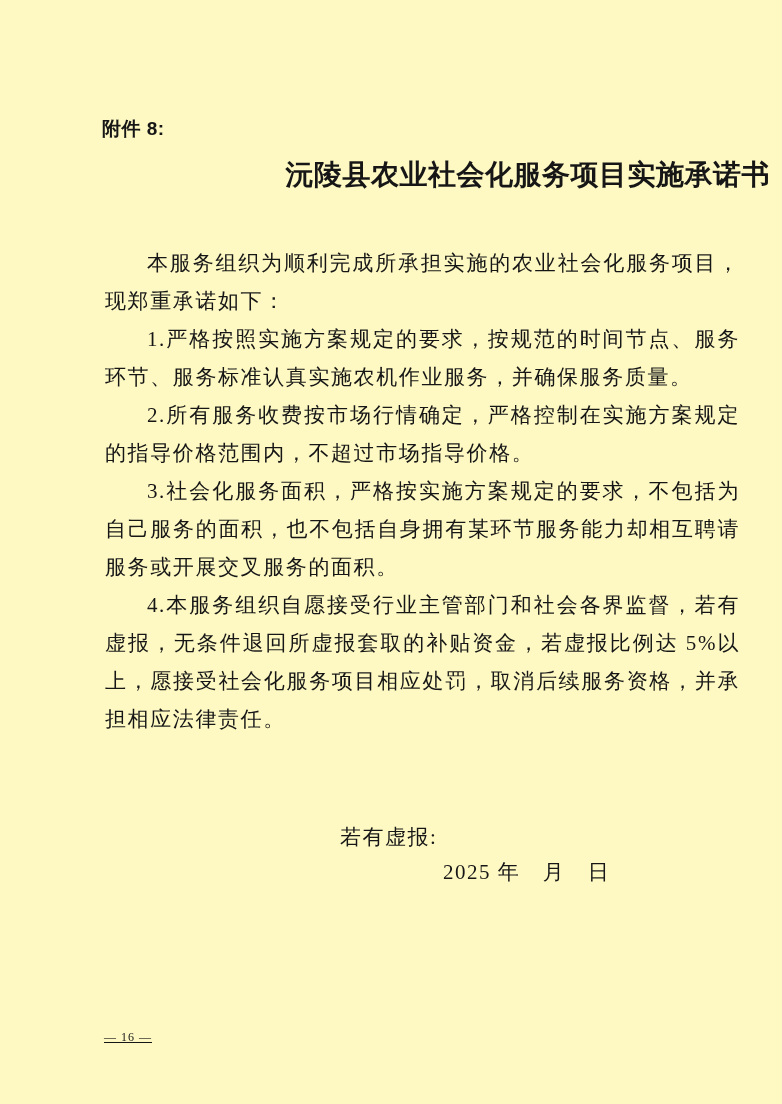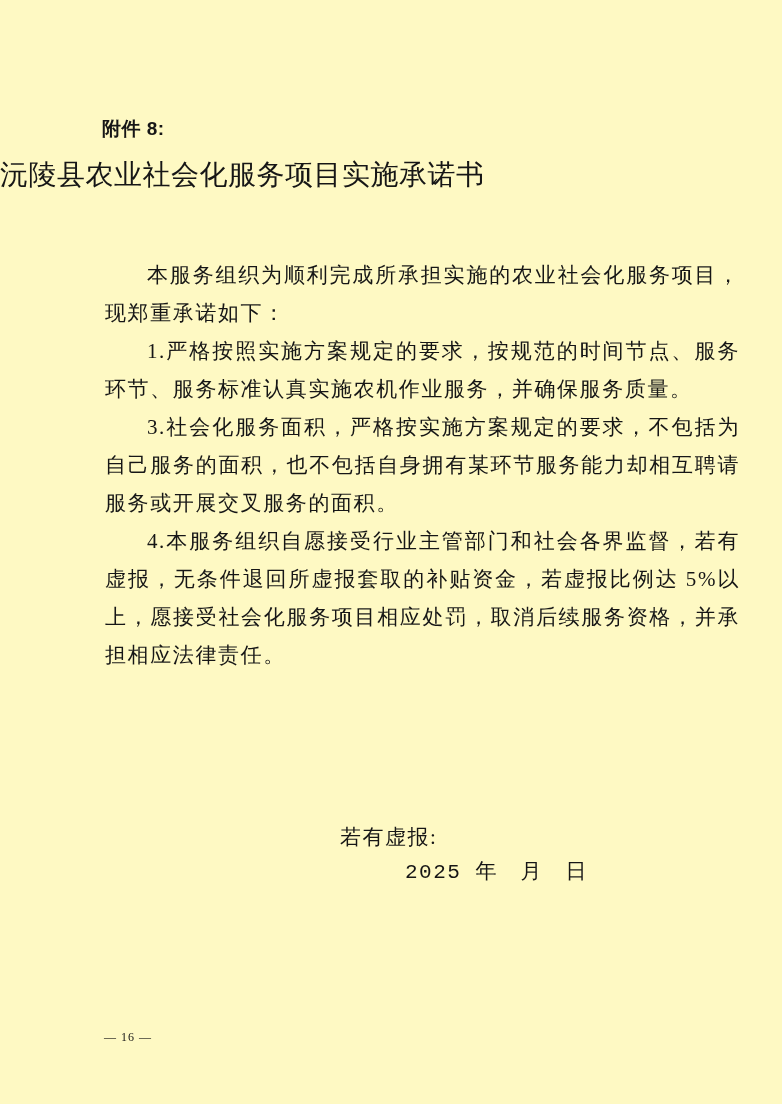--- a/index.html
+++ b/index.html
@@ -25,31 +25,31 @@
     font-size: 19px;
     letter-spacing: 0.5px;
     white-space: pre;
   }
   .doc-title {
     position: absolute;
     left: 0;
     top: 156px;
     width: 770px;
     margin: 0;
-    text-align: left;
+    text-align: right;
     font-family: "Liberation Sans", "DejaVu Sans", sans-serif;
-    font-weight: normal;
+    font-weight: bold;
     font-size: 28px;
     letter-spacing: 0.5px;
     white-space: nowrap;
   }
   .doc-body {
     position: absolute;
     left: 105px;
-    top: 256px;
+    top: 244px;
     width: 635px;
     font-size: 21px;
     line-height: 38px;
     letter-spacing: 1.6px;
     text-align: justify;
     text-justify: inter-ideograph;
   }
   .doc-body p {
     margin: 0;
     padding: 0;
@@ -60,45 +60,46 @@
     left: 340px;
     top: 820px;
     font-size: 21px;
     line-height: 35px;
     letter-spacing: 1.5px;
   }
   .signature-block .sig-line {
     white-space: pre;
   }
   .signature-block .date-line {
-    margin-left: 65px;
+    margin-left: 103px;
     white-space: pre;
-    font-family: Liberation Mono, monospace;
   }
   .page-footer {
     position: absolute;
     left: 104px;
     top: 1030px;
     font-size: 12px;
     letter-spacing: 1px;
     white-space: pre;
+    text-decoration: underline;
   }
 </style>
 </head>
 <body>
 
 <div class="page">
 
   <div class="attachment-label">附件 8:</div>
 
   <h1 class="doc-title">沅陵县农业社会化服务项目实施承诺书</h1>
 
   <div class="doc-body">
     <p>本服务组织为顺利完成所承担实施的农业社会化服务项目，现郑重承诺如下：</p>
     <p>1.严格按照实施方案规定的要求，按规范的时间节点、服务环节、服务标准认真实施农机作业服务，并确保服务质量。</p>
+    <p>2.所有服务收费按市场行情确定，严格控制在实施方案规定的指导价格范围内，不超过市场指导价格。</p>
     <p>3.社会化服务面积，严格按实施方案规定的要求，不包括为自己服务的面积，也不包括自身拥有某环节服务能力却相互聘请服务或开展交叉服务的面积。</p>
     <p>4.本服务组织自愿接受行业主管部门和社会各界监督，若有虚报，无条件退回所虚报套取的补贴资金，若虚报比例达 5%以上，愿接受社会化服务项目相应处罚，取消后续服务资格，并承担相应法律责任。</p>
   </div>
 
   <div class="signature-block">
     <div class="sig-line">若有虚报:</div>
     <div class="date-line">2025 年　月　日</div>
   </div>
 
   <div class="page-footer">— 16 —</div>

